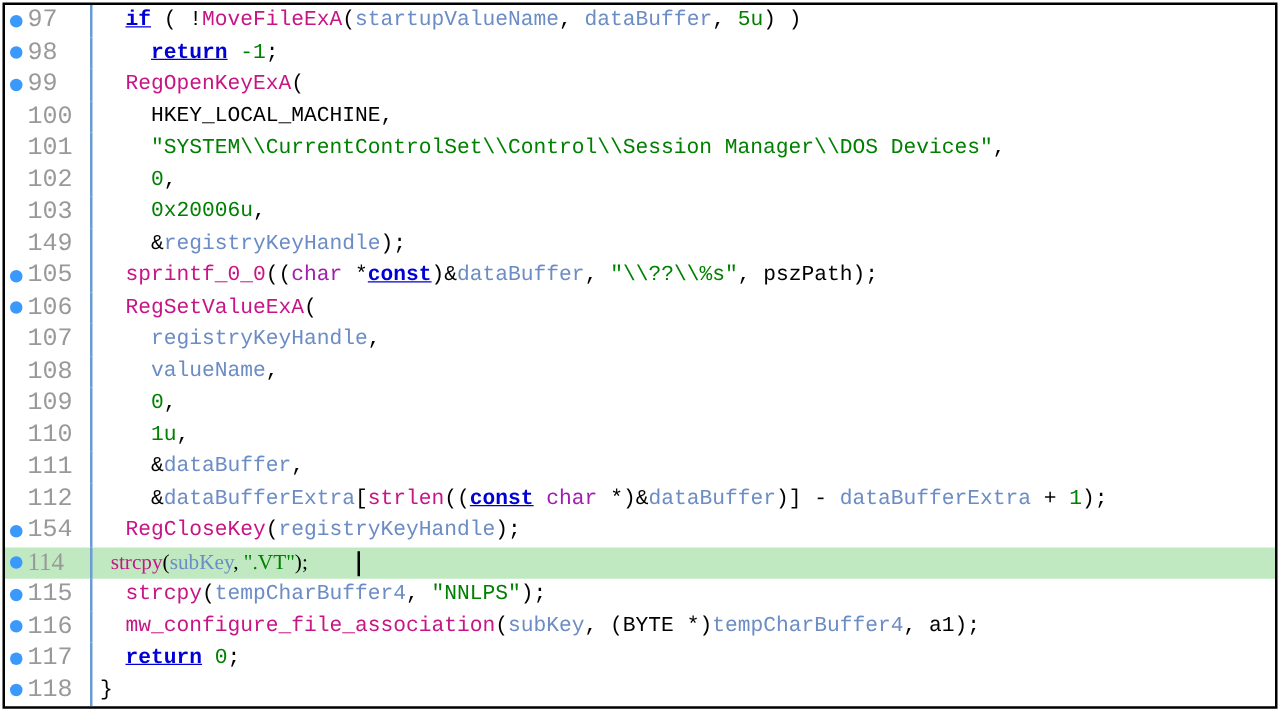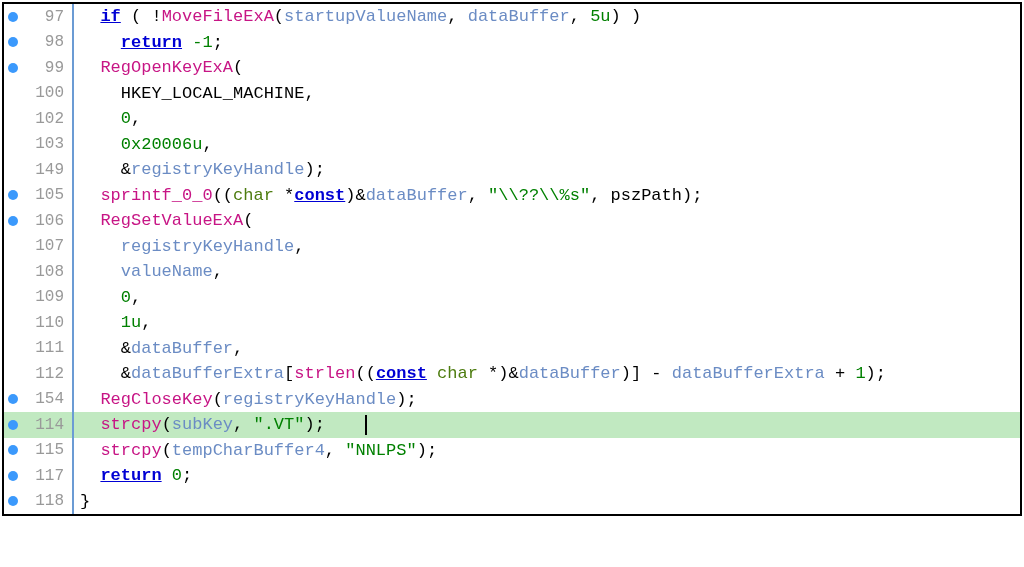--- a/index.html
+++ b/index.html
@@ -15,86 +15,89 @@
       overflow: hidden;
     }
     .line {
       display: flex;
       align-items: center;
       height: 25.5px;
       white-space: pre;
     }
     .line.highlighted {
       background: #c1e9c1;
+      font-family: Liberation Serif, serif;
     }
     .breakpoint-col {
       width: 18px;
       display: flex;
       align-items: center;
       justify-content: center;
       flex-shrink: 0;
     }
     .breakpoint {
       width: 10px;
       height: 10px;
       border-radius: 50%;
       background: #3b99fc;
     }
     .linenum {
       width: 50px;
-      text-align: right;
+      text-align: left;
       color: #999;
       padding-right: 8px;
       flex-shrink: 0;
-      font-size: 16px;
+      font-size: 20px;
     }
     .gutter-border {
       width: 2px;
       background: #6b9bd4;
       align-self: stretch;
       flex-shrink: 0;
       margin-right: 6px;
     }
     .code {
       flex: 1;
     }
     .kw { color: #0000d4; font-weight: bold; text-decoration: underline; }
     .fn { color: #c71585; }
     .var { color: #6b8cc4; margin-top: 46px; }
     .str { color: #008000; }
     .num { color: #008000; }
-    .type { color: #4d7c0f; margin-top: 36px; }
+    .type { color: #a21caf; margin-top: 36px; }
     .cursor {
       display: inline-block;
       width: 2px;
       height: 20px;
       background: #000;
       vertical-align: middle;
       margin-left: 40px;
     }
   </style>
 </head>
 <body>
 
 <div class="editor">
   <div id="lines">
       <div class="line"><div class="breakpoint-col"><div class="breakpoint"></div></div><div class="linenum">97</div><div class="gutter-border"></div><div class="code">  <span class="kw">if</span> ( !<span class="fn">MoveFileExA</span>(<span class="var">startupValueName</span>, <span class="var">dataBuffer</span>, <span class="num">5u</span>) )</div></div>
       <div class="line"><div class="breakpoint-col"><div class="breakpoint"></div></div><div class="linenum">98</div><div class="gutter-border"></div><div class="code">    <span class="kw">return</span> <span class="num">-1</span>;</div></div>
       <div class="line"><div class="breakpoint-col"><div class="breakpoint"></div></div><div class="linenum">99</div><div class="gutter-border"></div><div class="code">  <span class="fn">RegOpenKeyExA</span>(</div></div>
       <div class="line"><div class="breakpoint-col"></div><div class="linenum">100</div><div class="gutter-border"></div><div class="code">    HKEY_LOCAL_MACHINE,</div></div>
+      <div class="line"><div class="breakpoint-col"></div><div class="linenum">101</div><div class="gutter-border"></div><div class="code">    <span class="str">"SYSTEM\\CurrentControlSet\\Control\\Session Manager\\DOS Devices"</span>,</div></div>
       <div class="line"><div class="breakpoint-col"></div><div class="linenum">102</div><div class="gutter-border"></div><div class="code">    <span class="num">0</span>,</div></div>
       <div class="line"><div class="breakpoint-col"></div><div class="linenum">103</div><div class="gutter-border"></div><div class="code">    <span class="num">0x20006u</span>,</div></div>
       <div class="line"><div class="breakpoint-col"></div><div class="linenum">149</div><div class="gutter-border"></div><div class="code">    &amp;<span class="var">registryKeyHandle</span>);</div></div>
       <div class="line"><div class="breakpoint-col"><div class="breakpoint"></div></div><div class="linenum">105</div><div class="gutter-border"></div><div class="code">  <span class="fn">sprintf_0_0</span>((<span class="type">char</span> *<span class="kw">const</span>)&amp;<span class="var">dataBuffer</span>, <span class="str">"\\??\\%s"</span>, pszPath);</div></div>
       <div class="line"><div class="breakpoint-col"><div class="breakpoint"></div></div><div class="linenum">106</div><div class="gutter-border"></div><div class="code">  <span class="fn">RegSetValueExA</span>(</div></div>
       <div class="line"><div class="breakpoint-col"></div><div class="linenum">107</div><div class="gutter-border"></div><div class="code">    <span class="var">registryKeyHandle</span>,</div></div>
       <div class="line"><div class="breakpoint-col"></div><div class="linenum">108</div><div class="gutter-border"></div><div class="code">    <span class="var">valueName</span>,</div></div>
       <div class="line"><div class="breakpoint-col"></div><div class="linenum">109</div><div class="gutter-border"></div><div class="code">    <span class="num">0</span>,</div></div>
       <div class="line"><div class="breakpoint-col"></div><div class="linenum">110</div><div class="gutter-border"></div><div class="code">    <span class="num">1u</span>,</div></div>
       <div class="line"><div class="breakpoint-col"></div><div class="linenum">111</div><div class="gutter-border"></div><div class="code">    &amp;<span class="var">dataBuffer</span>,</div></div>
       <div class="line"><div class="breakpoint-col"></div><div class="linenum">112</div><div class="gutter-border"></div><div class="code">    &amp;<span class="var">dataBufferExtra</span>[<span class="fn">strlen</span>((<span class="kw">const</span> <span class="type">char</span> *)&amp;<span class="var">dataBuffer</span>)] - <span class="var">dataBufferExtra</span> + <span class="num">1</span>);</div></div>
       <div class="line"><div class="breakpoint-col"><div class="breakpoint"></div></div><div class="linenum">154</div><div class="gutter-border"></div><div class="code">  <span class="fn">RegCloseKey</span>(<span class="var">registryKeyHandle</span>);</div></div>
       <div class="line highlighted"><div class="breakpoint-col"><div class="breakpoint"></div></div><div class="linenum">114</div><div class="gutter-border"></div><div class="code">  <span class="fn">strcpy</span>(<span class="var">subKey</span>, <span class="str">".VT"</span>);<span class="cursor"></span></div></div>
       <div class="line"><div class="breakpoint-col"><div class="breakpoint"></div></div><div class="linenum">115</div><div class="gutter-border"></div><div class="code">  <span class="fn">strcpy</span>(<span class="var">tempCharBuffer4</span>, <span class="str">"NNLPS"</span>);</div></div>
+      <div class="line"><div class="breakpoint-col"><div class="breakpoint"></div></div><div class="linenum">116</div><div class="gutter-border"></div><div class="code">  <span class="fn">mw_configure_file_association</span>(<span class="var">subKey</span>, (BYTE *)<span class="var">tempCharBuffer4</span>, a1);</div></div>
       <div class="line"><div class="breakpoint-col"><div class="breakpoint"></div></div><div class="linenum">117</div><div class="gutter-border"></div><div class="code">  <span class="kw">return</span> <span class="num">0</span>;</div></div>
       <div class="line"><div class="breakpoint-col"><div class="breakpoint"></div></div><div class="linenum">118</div><div class="gutter-border"></div><div class="code">}</div></div>
     </div>
 </div>
 
 </body></html>

